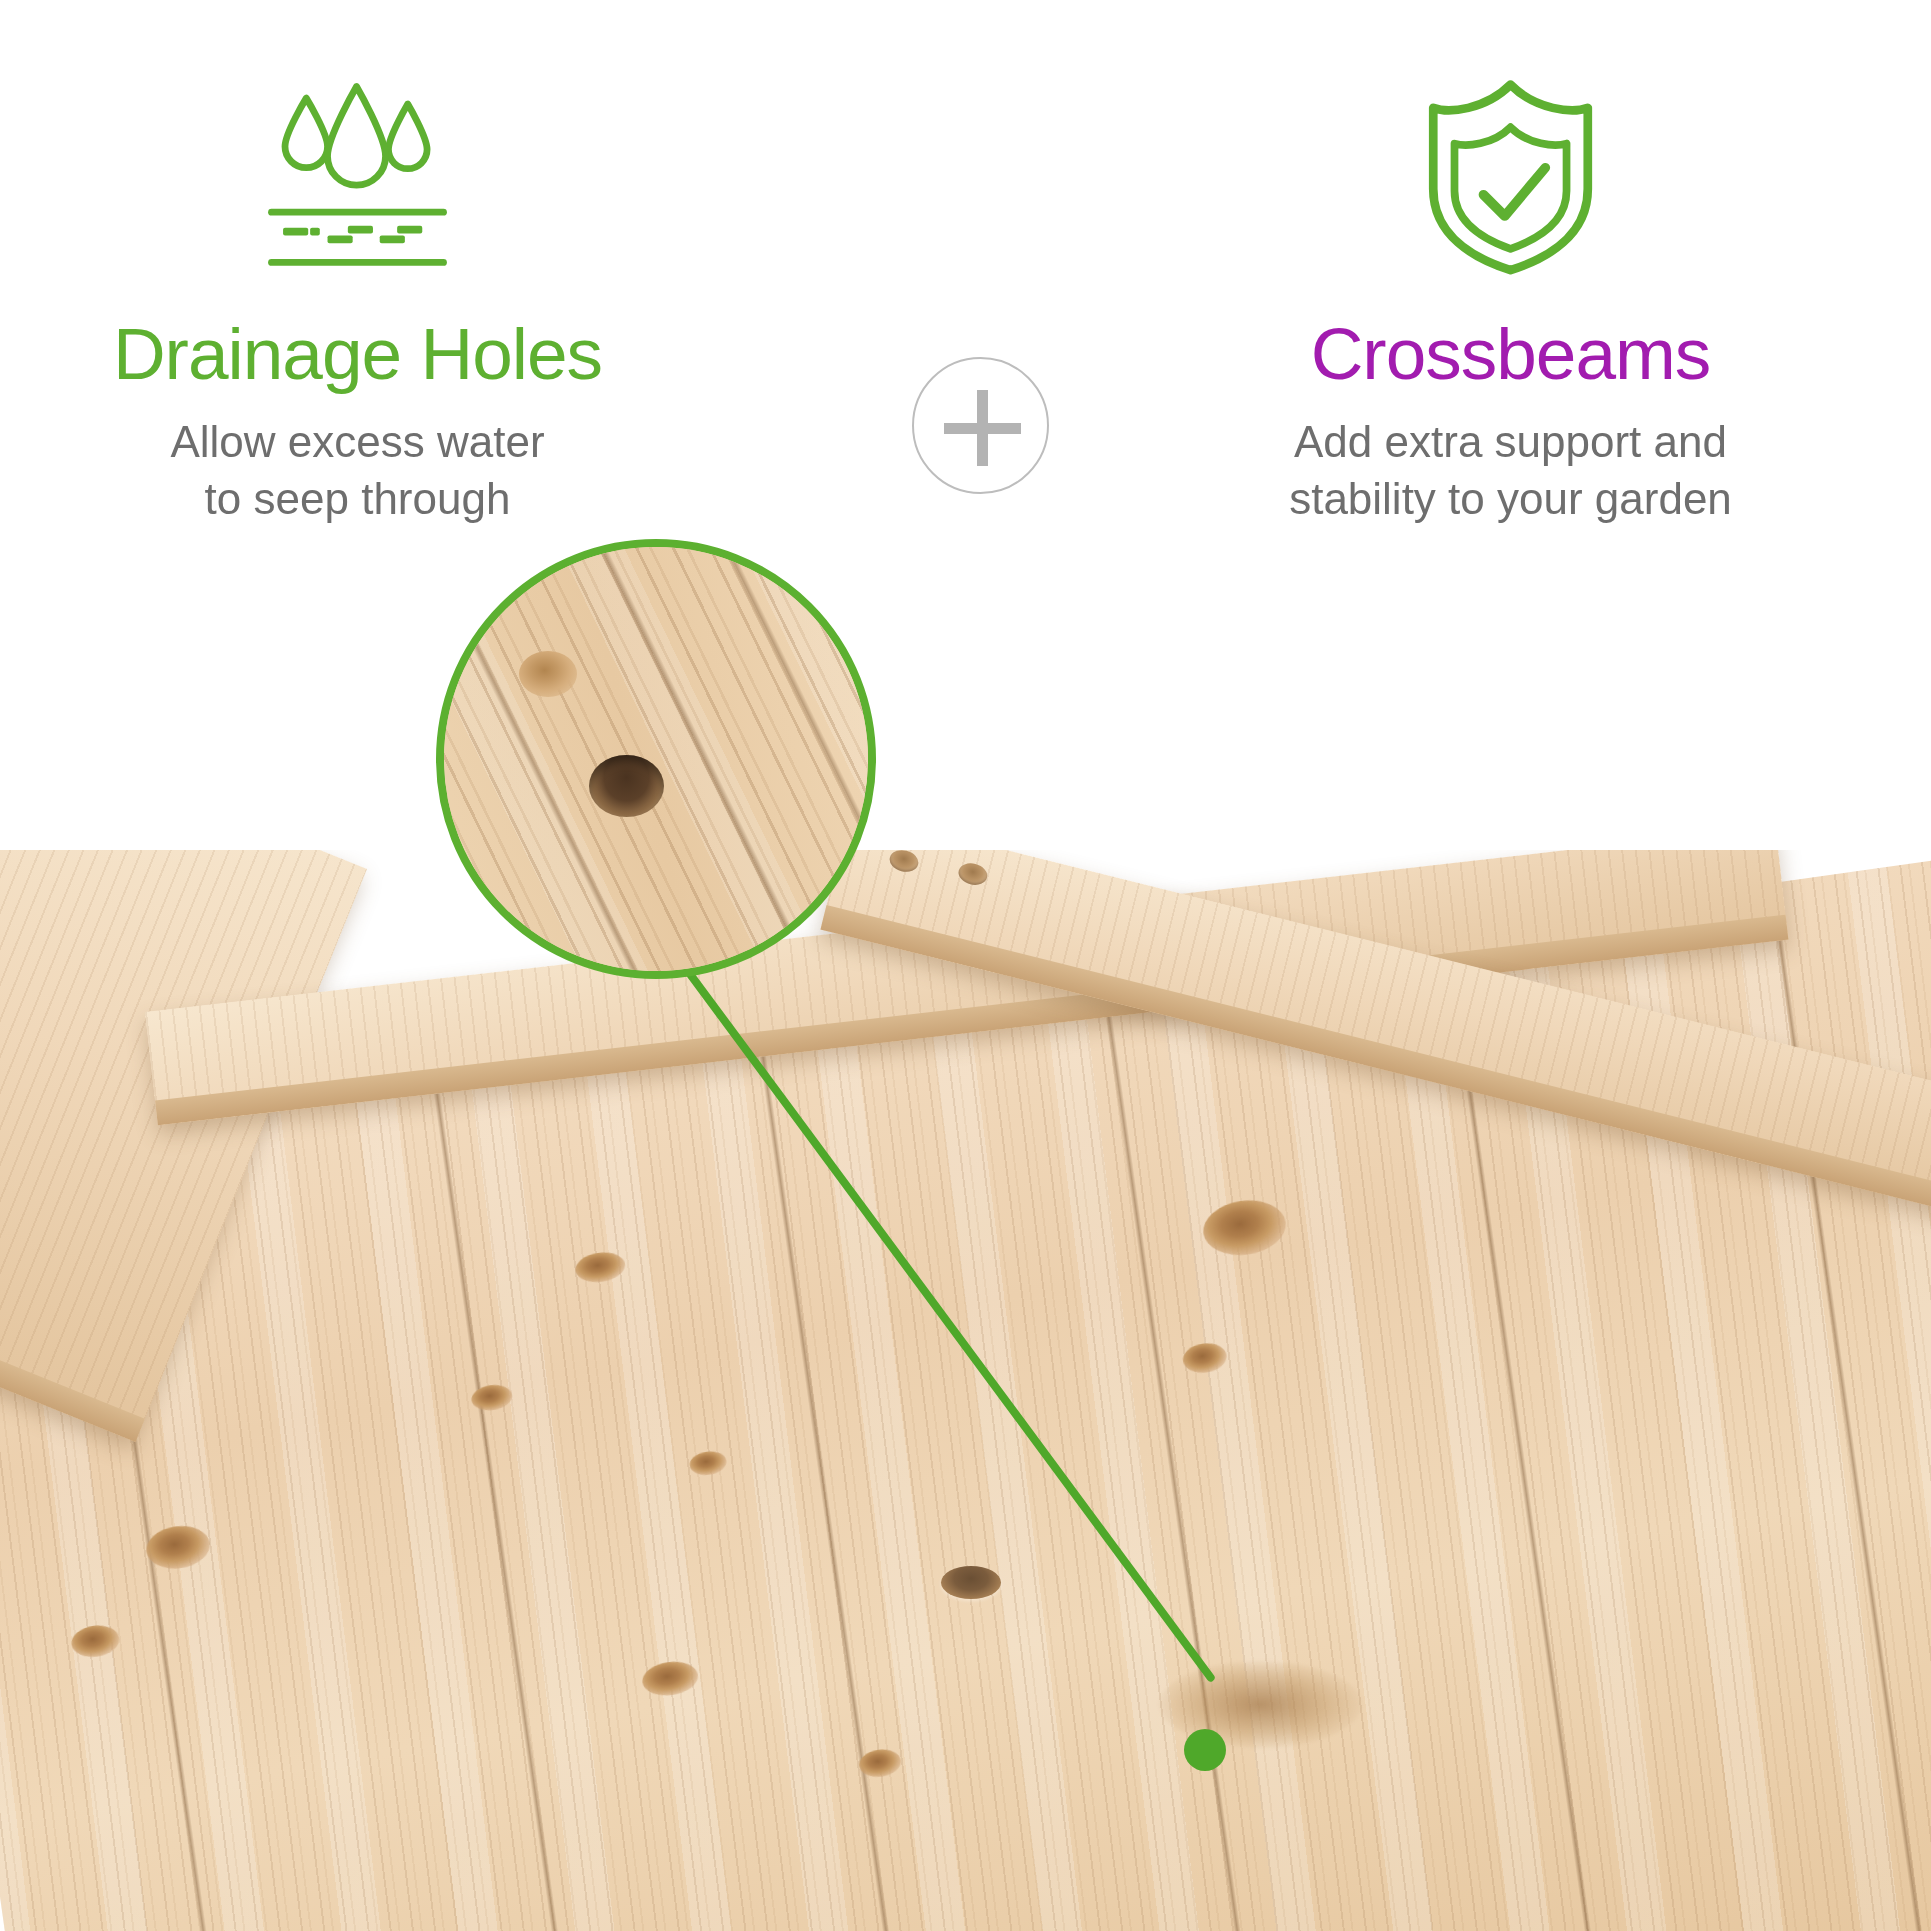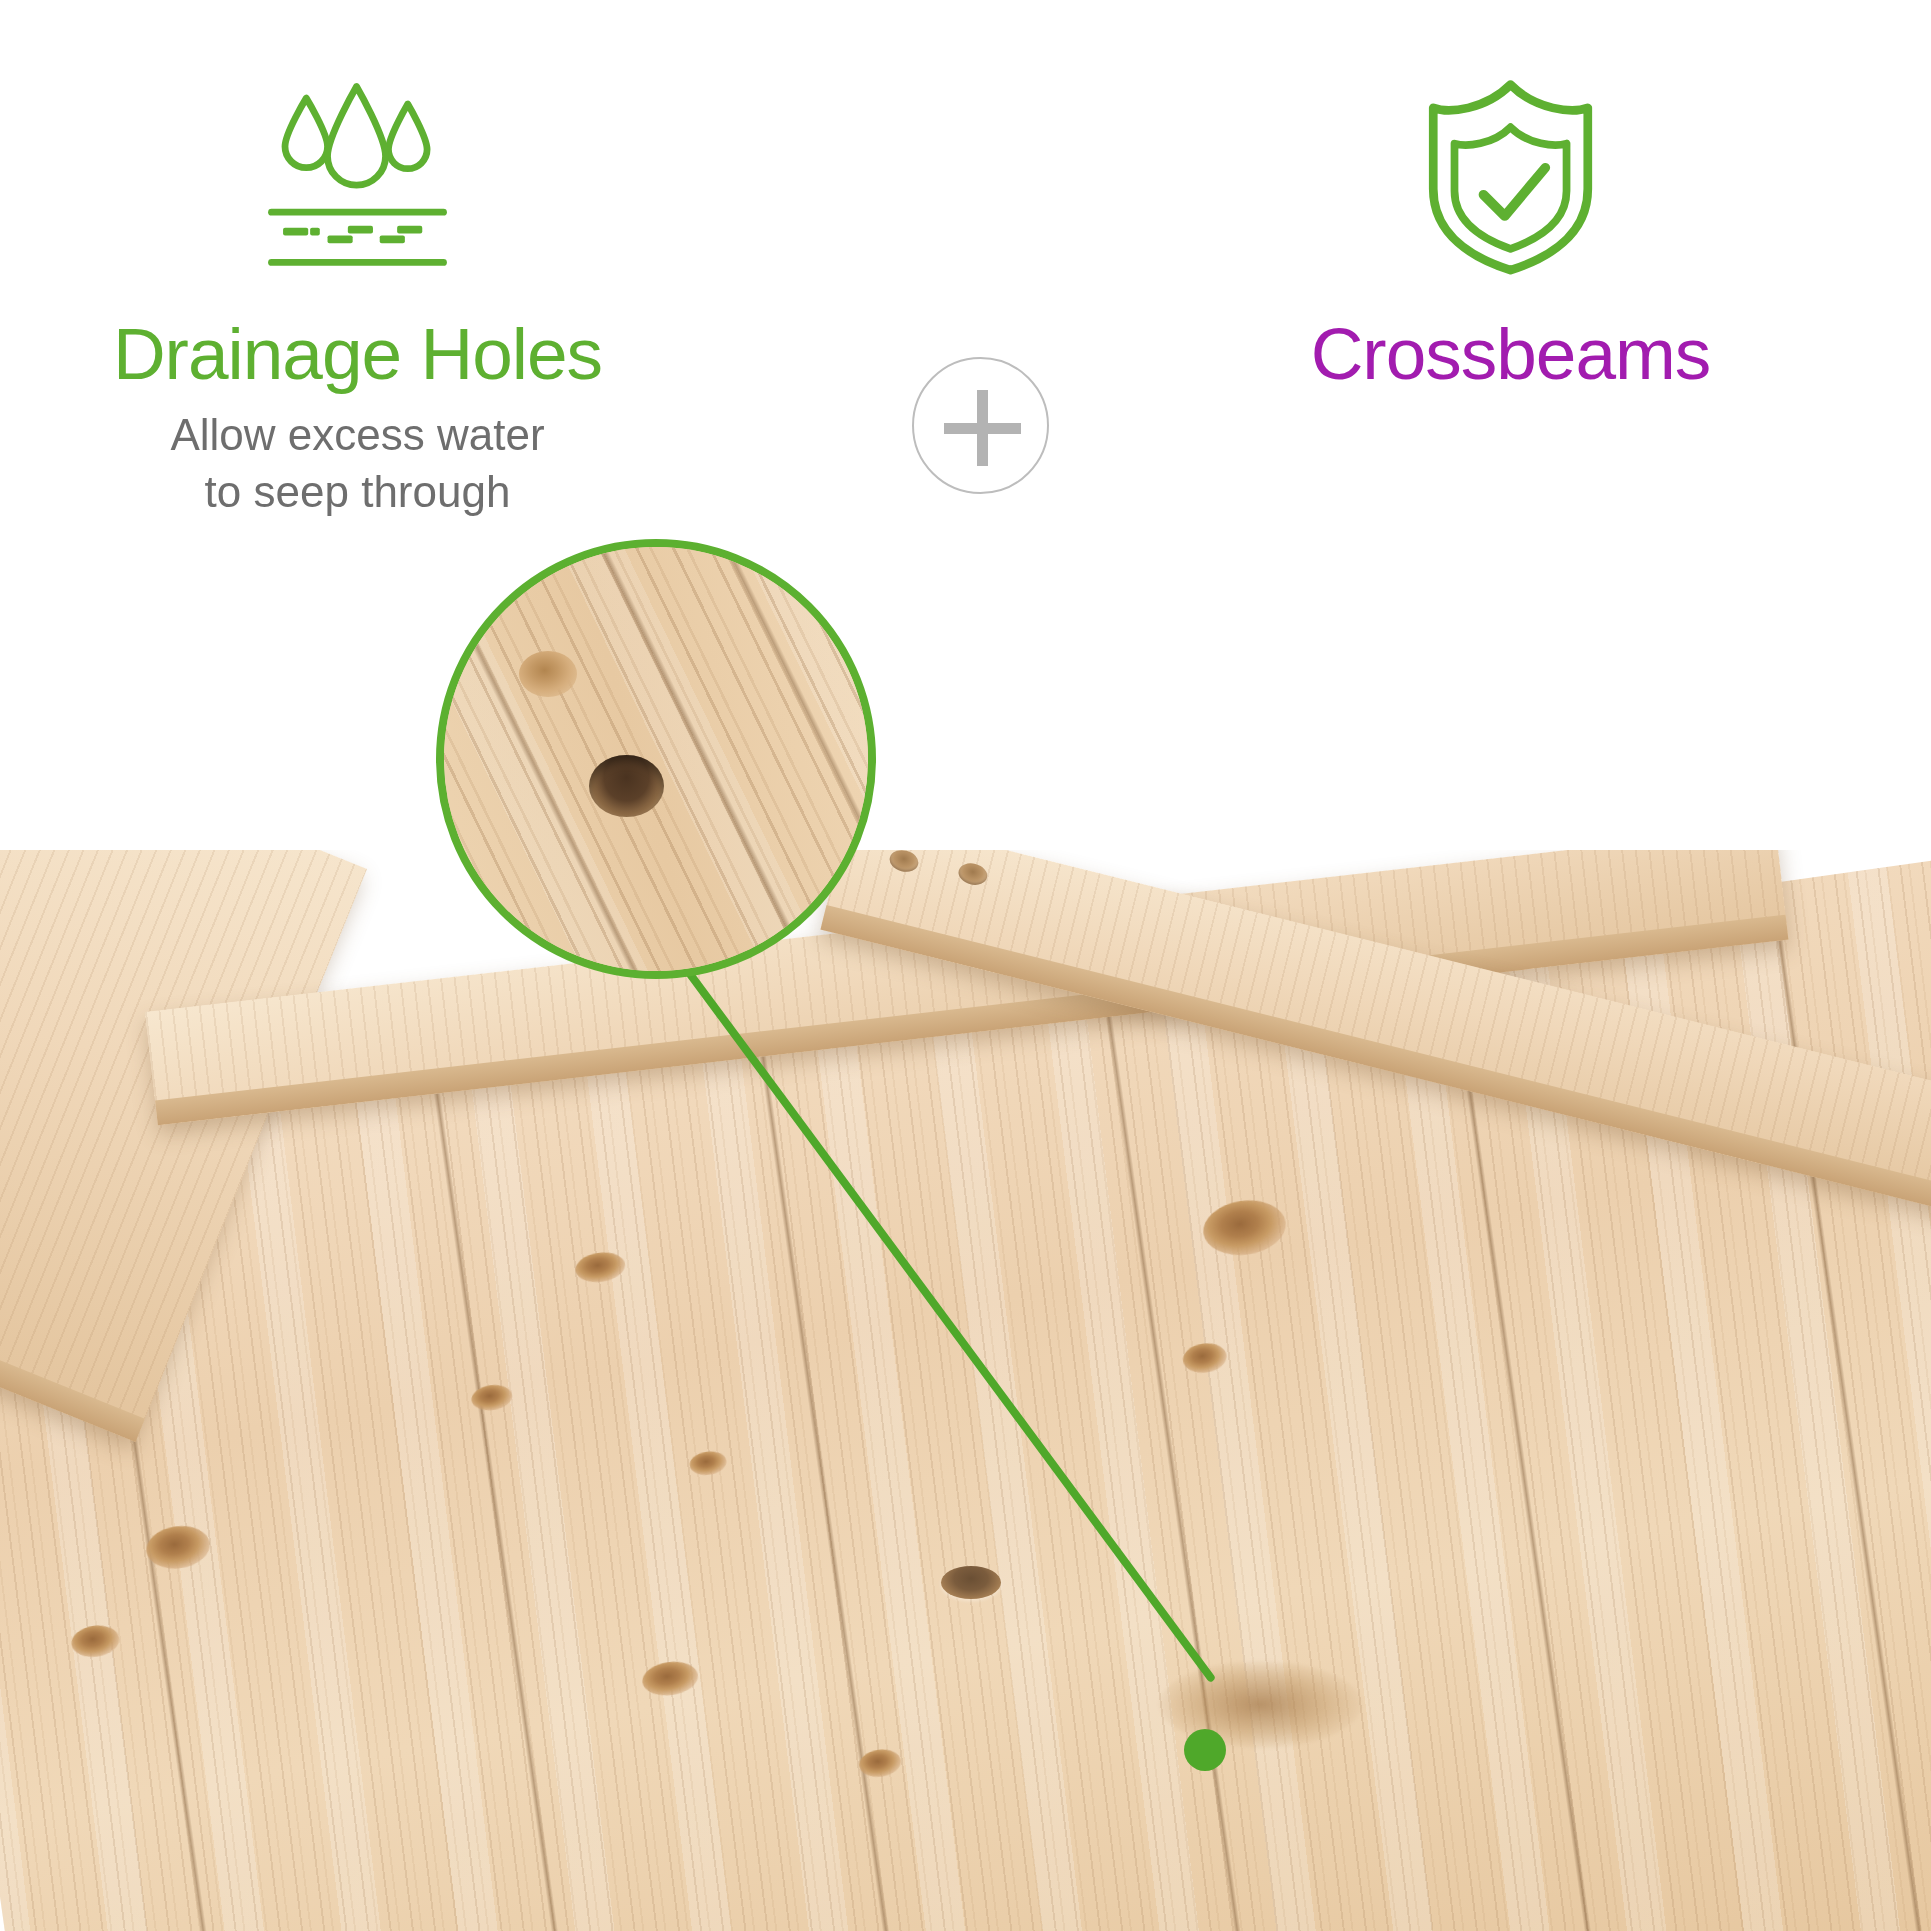--- a/index.html
+++ b/index.html
@@ -53,21 +53,21 @@
 
   
   .dust{position:absolute;border-radius:50%;
         background:radial-gradient(ellipse at 50% 50%, rgba(166,122,74,.75) 0%, rgba(190,150,100,.45) 45%, rgba(200,165,120,0) 75%);
         filter:blur(1.4px);}
 
   
   .feature{position:absolute;text-align:center;}
   .ficon{height:208px;display:flex;align-items:flex-end;justify-content:center;}
   .fhead{font-size:73px;font-weight:normal;letter-spacing:-1px;line-height:1;margin-top:41px;}
-  .fsub{font-size:44px;line-height:1.30;font-weight:300;margin-top:16px;}
+  .fsub{font-size:44px;line-height:1.30;font-weight:300;margin-top:23px;}
 
   .plusbadge{position:absolute;border-radius:50%;box-sizing:border-box;}
   .plusbadge .vb,.plusbadge .hb{position:absolute;background:#b3b3b3;}
 
   
   .callout{position:absolute;border-radius:50%;overflow:hidden;box-sizing:border-box;background:#ead3b2;}
   .callout .grain{position:absolute;left:-58px;top:-58px;width:734px;height:734px;
      transform:rotate(-26deg);
      background:
        repeating-linear-gradient(90deg,
@@ -182,20 +182,24 @@
         <g fill="none" stroke="#5EB031" stroke-linecap="round" stroke-linejoin="round">
           <path stroke-width="9" d="M102 12 C128 38 166 42 182 36 L182 120 C182 168 140 192 102 204
                C64 192 22 168 22 120 L22 36 C38 42 76 38 102 12 Z"></path>
           <path stroke-width="8" d="M102 56 C120 74 148 77 160 73 L160 122 C160 154 130 172 102 182
                C74 172 44 154 44 122 L44 73 C56 77 84 74 102 56 Z"></path>
           <path stroke-width="10" d="M74 126 L96 148 L138 98"></path>
         </g>
       </svg>
     </div>
     <div class="fhead" style="color:#a21caf;">Crossbeams</div>
+    <div class="fsub" style="color:#6E6E6E;">
+      <div>Add extra support and</div>
+      <div>stability to your garden</div>
+    </div>
   </div>
 
   <div class="connector" style="left:676px;top:951px;width:903px;height:7.7px;background:#4FA82A;
               transform:rotate(53.5deg);"></div>
   <div class="conndot" style="left:1184px;top:1729px;width:42px;height:42px;background:#4FA82A;"></div>
 
   <div class="callout" style="left:436px;top:539px;width:440px;height:440px;border:8.7px solid #5CB030;">
     <div class="grain"></div>
     <div class="cseam" style="left:290px;"></div>
     <div class="cseam" style="left:415px;"></div>

